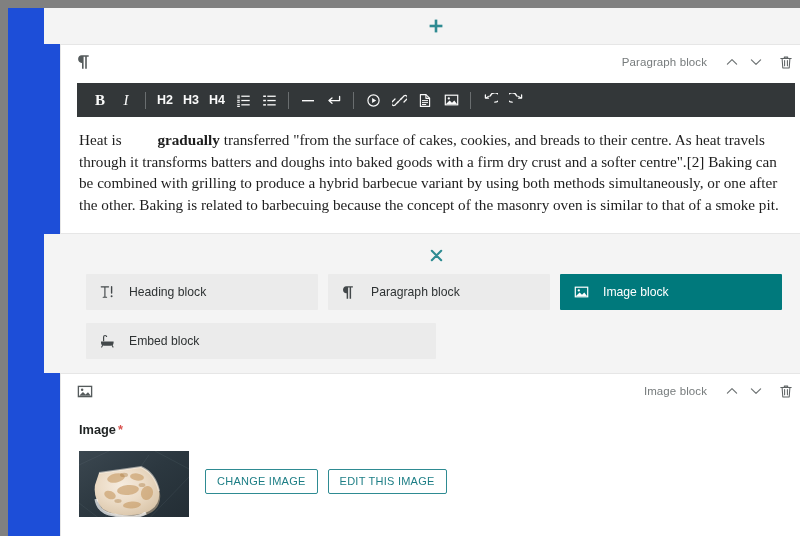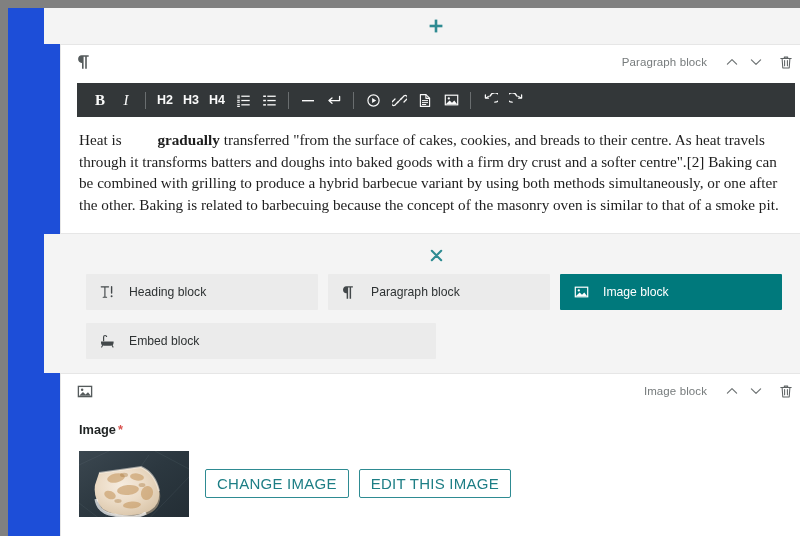--- a/index.html
+++ b/index.html
@@ -216,21 +216,21 @@
   .img-actions {
     display: flex;
     gap: 10px;
     margin-left: 16px;
     margin-top: 18px;
   }
   .outline-btn {
     border: 1px solid #2e8b92;
     color: #1d7e85;
     background: #ffffff;
-    font-size: 15px;
+    font-size: 11px;
     letter-spacing: .25px;
     padding: 6px 11px 6px 11px;
     line-height: 1;
     cursor: pointer;
     border-radius: 2px;
     white-space: nowrap;
     font-family: "Liberation Sans", sans-serif;
   }
 </style>
 </head>

